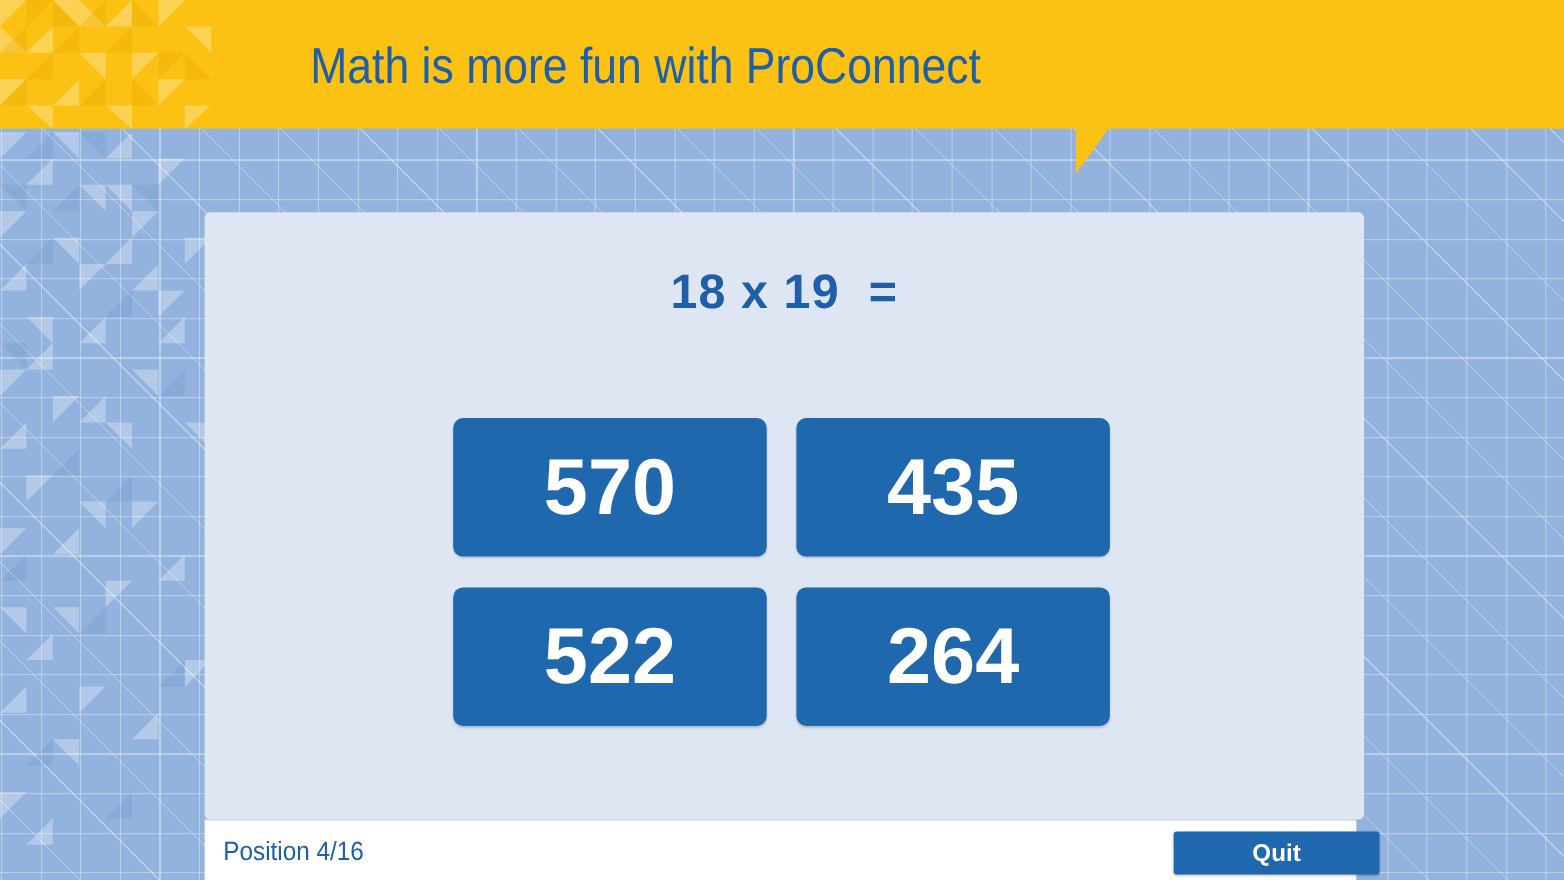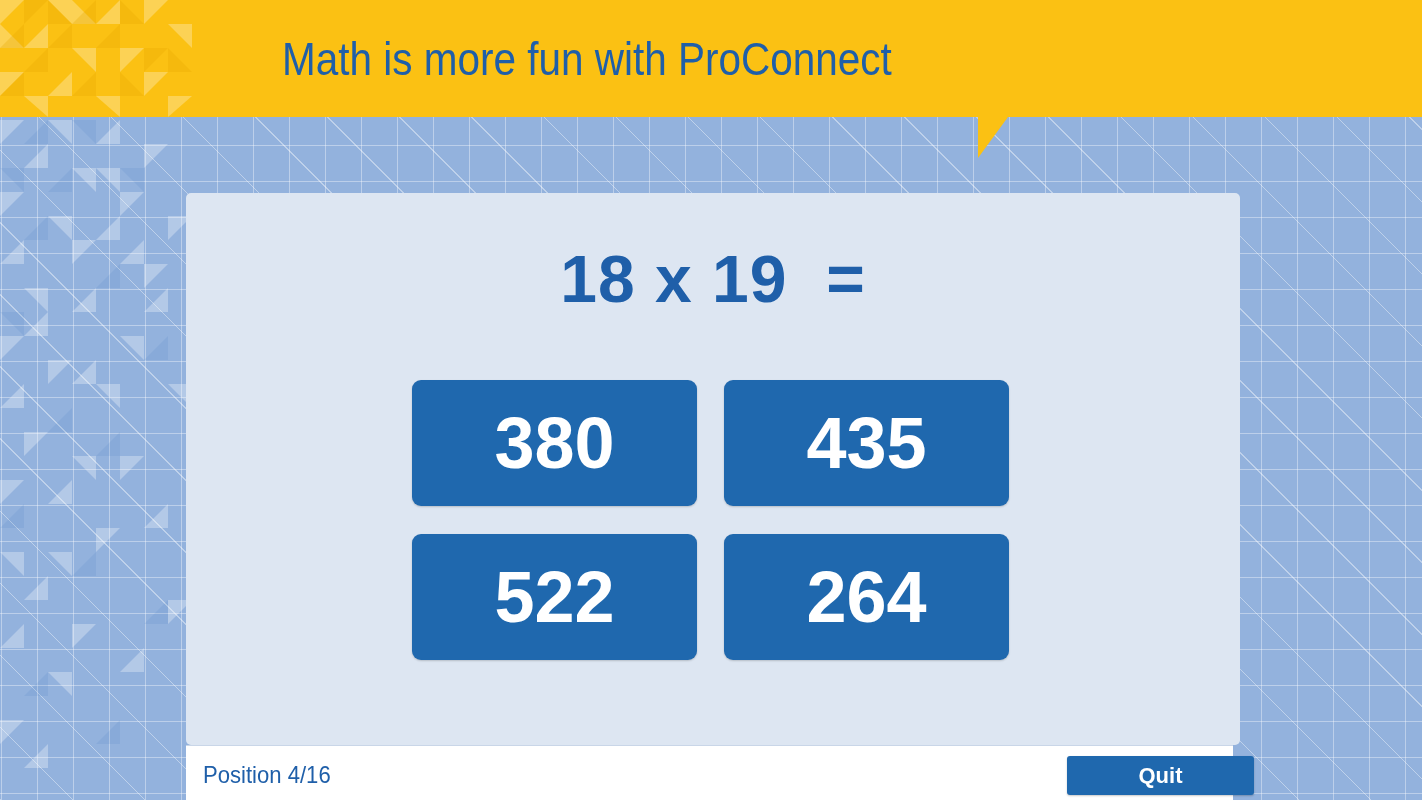--- a/index.html
+++ b/index.html
@@ -102,21 +102,21 @@
     border-radius: 5px;
   }
 
   .question {
     position: absolute;
     left: 0;
     top: 48px;
     width: 1054px;
     text-align: center;
     color: #1f5fa9;
-    font-size: 66px;
+    font-size: 44px;
     font-weight: bold;
     letter-spacing: 1px;
     white-space: pre;
     font-family: "Liberation Sans", sans-serif;
   }
 
   .answer-grid {
     position: absolute;
     left: 226px;
     top: 187px;
@@ -297,21 +297,21 @@
     </svg>
     <div class="banner-title">Math is more fun with ProConnect</div>
   </div>
   <div class="banner-tail"></div>
 
   <div class="card">
 
     <div class="question">18 x 19  =</div>
 
     <div class="answer-grid">
-      <button class="answer-btn">380</button>
+      <button class="answer-btn">570</button>
       <button class="answer-btn">435</button>
       <button class="answer-btn">522</button>
       <button class="answer-btn">264</button>
     </div>
 
   </div>
 
   <div class="footer">
     <div class="position-text">Position 4/16</div>
     <button class="quit-btn">Quit</button>

